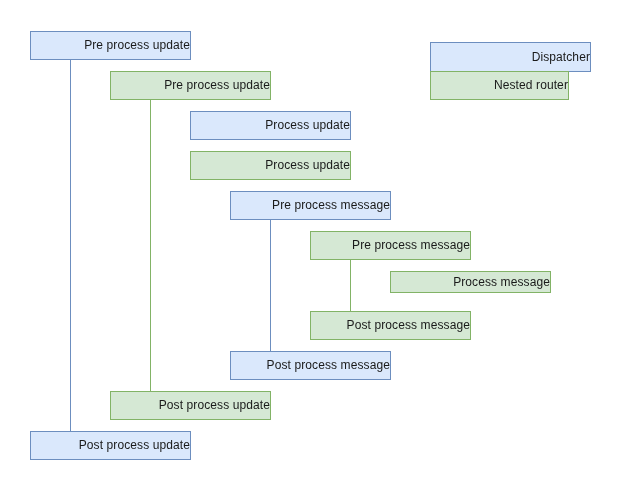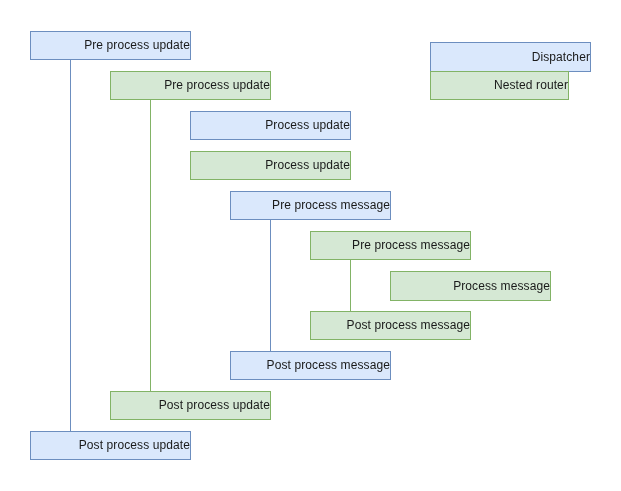--- a/index.html
+++ b/index.html
@@ -73,21 +73,21 @@
   </div>
 
   <div class="node dispatcher" style="left:230px; top:191px; width:161px; height:29px;">
     <span>Pre process message</span>
   </div>
 
   <div class="node router" style="left:310px; top:231px; width:161px; height:29px;">
     <span>Pre process message</span>
   </div>
 
-  <div class="node router" style="left:390px; top:271px; width:161px; height:30px;">
+  <div class="node router" style="left:390px; top:271px; width:161px; height:22px;">
     <span>Process message</span>
   </div>
 
   <div class="node router" style="left:310px; top:311px; width:161px; height:29px;">
     <span>Post process message</span>
   </div>
 
   <div class="node dispatcher" style="left:230px; top:351px; width:161px; height:29px;">
     <span>Post process message</span>
   </div>

